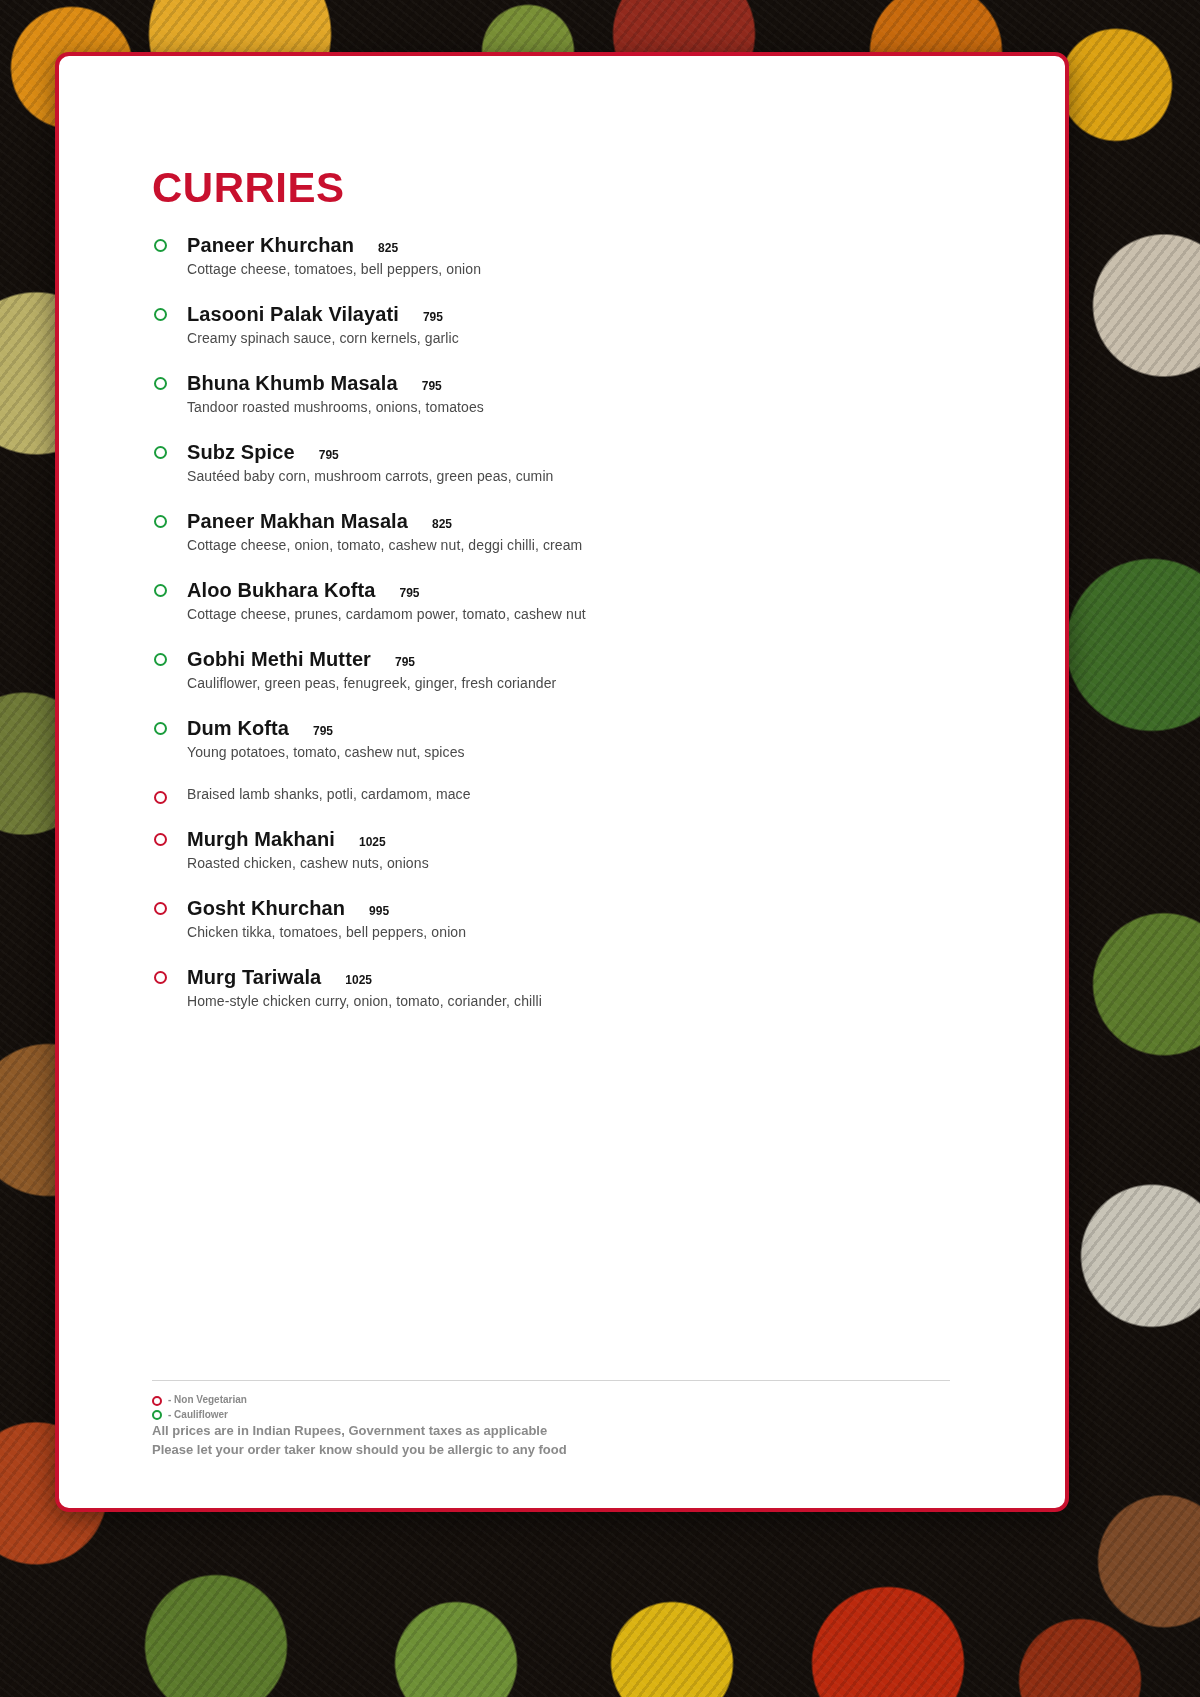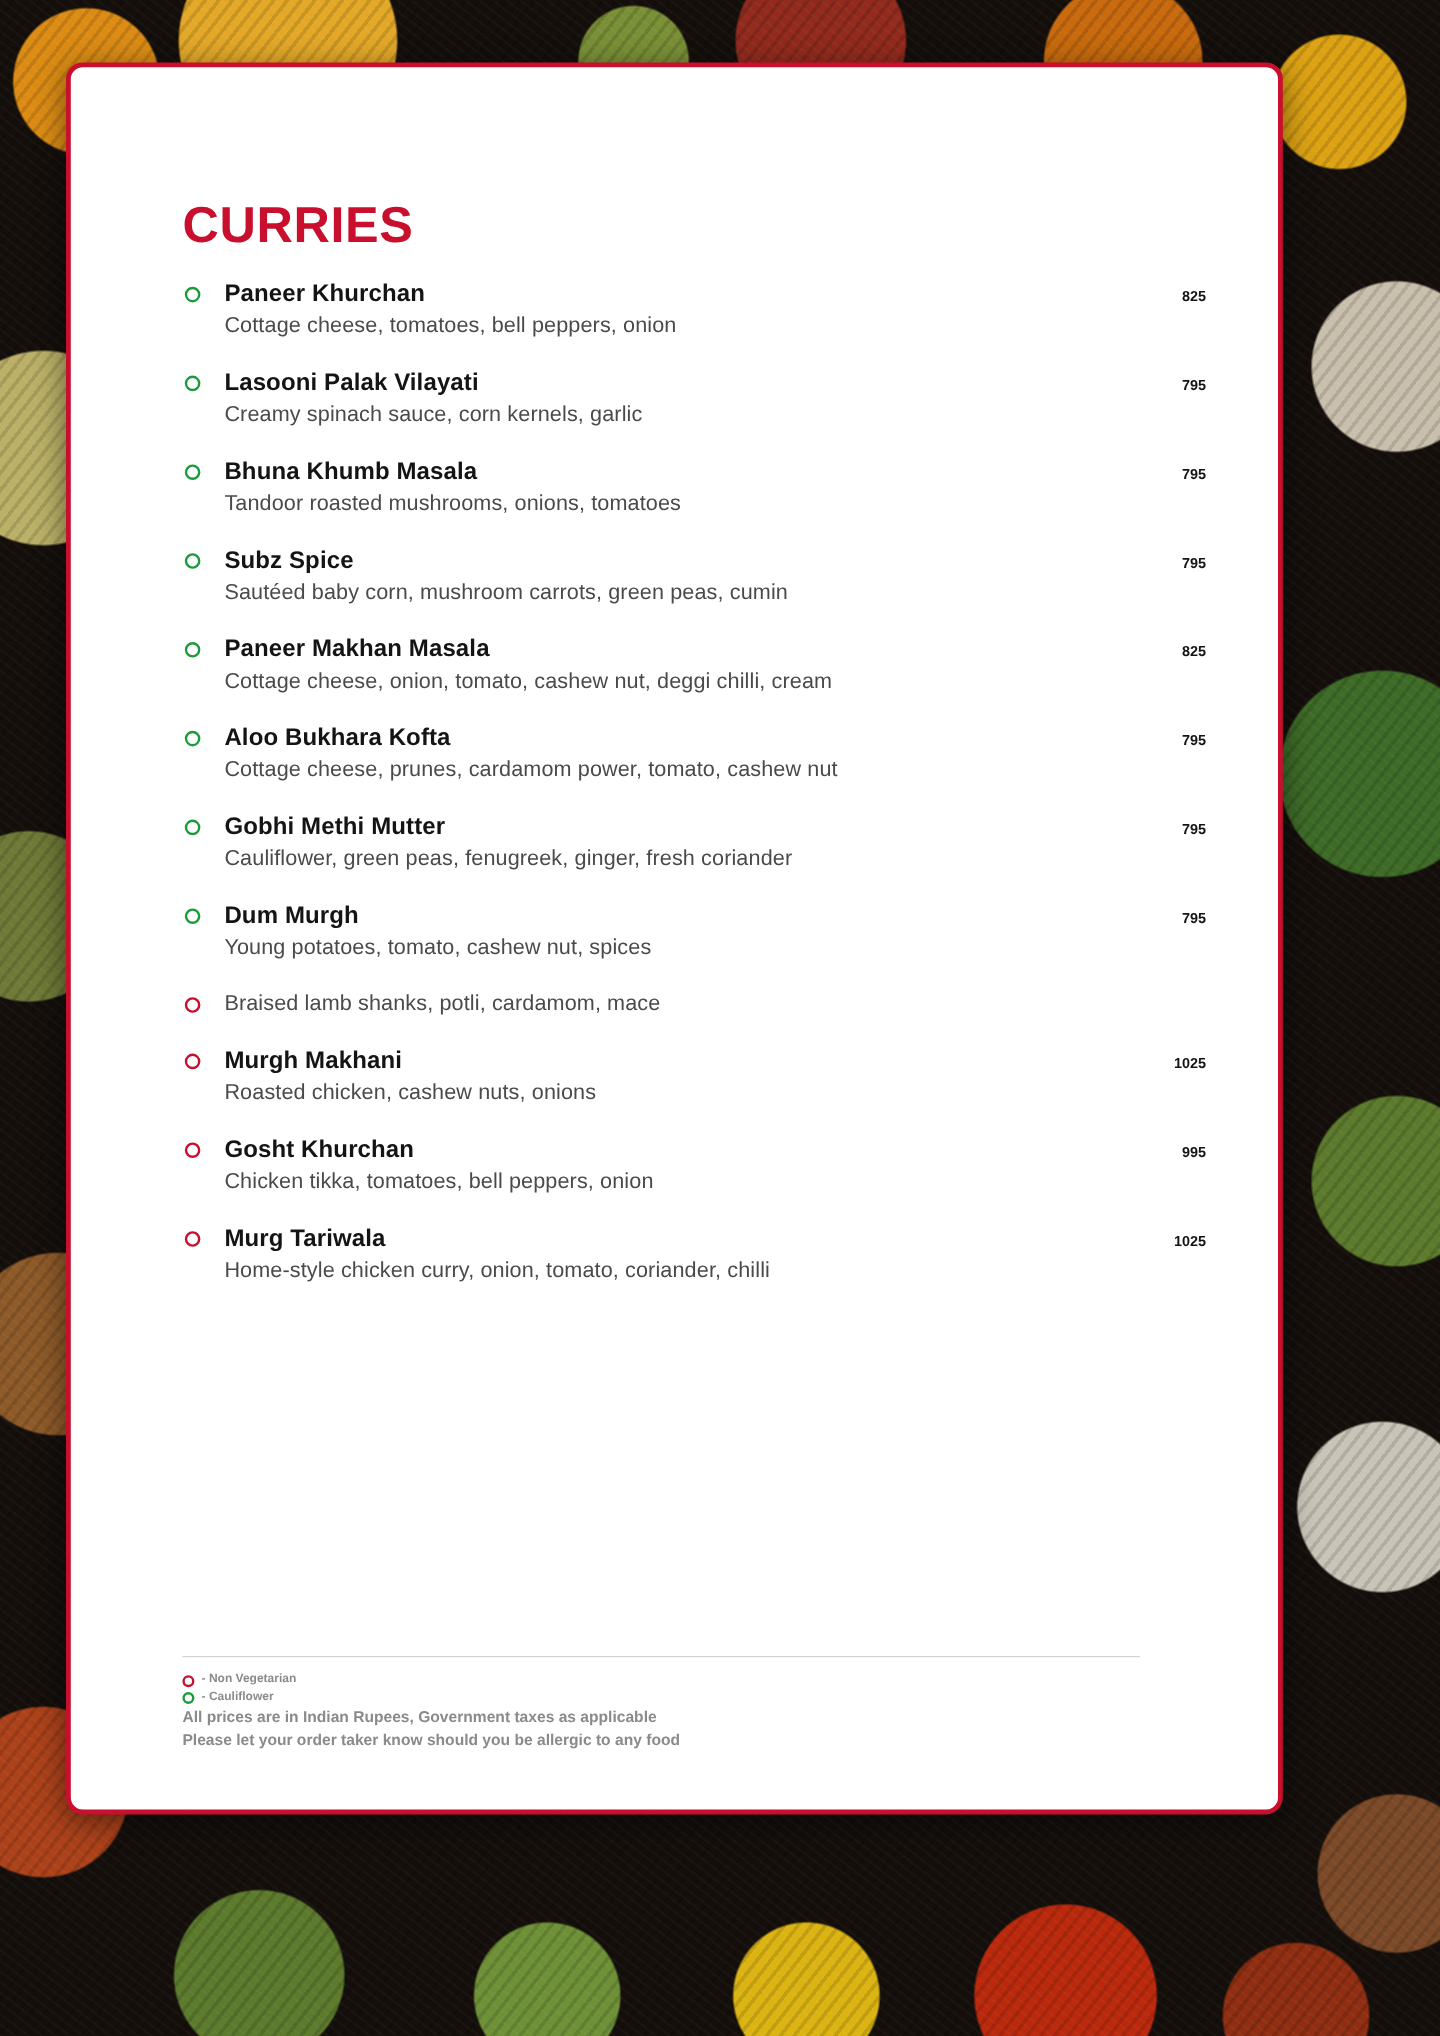--- a/index.html
+++ b/index.html
@@ -85,39 +85,37 @@
 
   
   .item {
     position: relative;
     padding-left: 35px;
     margin-bottom: 26px;
   }
   .item-row {
     display: flex;
     align-items: baseline;
-    justify-content: space-between;
-    gap: 40px;
   }
   .item-name {
     font-size: 20px;
     font-weight: bold;
     color: #141414;
     letter-spacing: 0.1px;
   }
   .item-price {
     font-size: 12px;
     font-weight: bold;
     color: #141414;
     white-space: nowrap;
     padding-left: 24px;
   }
   .item-desc {
     margin-top: 4px;
-    font-size: 18px;
+    font-size: 14px;
     color: #4a4a4a;
     letter-spacing: 0.1px;
   }
   .dot {
     position: absolute;
     left: 2px;
     top: 5px;
     width: 13px;
     height: 13px;
     border-radius: 50%;
@@ -225,21 +223,21 @@
           <span class="dot"></span>
           <div class="item-row">
             <div class="item-name">Gobhi Methi Mutter</div>
             <div class="item-price">795</div>
           </div>
           <div class="item-desc">Cauliflower, green peas, fenugreek, ginger, fresh coriander</div>
         </div>
         <div class="item">
           <span class="dot"></span>
           <div class="item-row">
-            <div class="item-name">Dum Murgh</div>
+            <div class="item-name">Dum Kofta</div>
             <div class="item-price">795</div>
           </div>
           <div class="item-desc">Young potatoes, tomato, cashew nut, spices</div>
         </div>
         <div class="item">
           <span class="dot nonveg"></span>
           <div class="item-desc">Braised lamb shanks, potli, cardamom, mace</div>
         </div>
         <div class="item">
           <span class="dot nonveg"></span>

